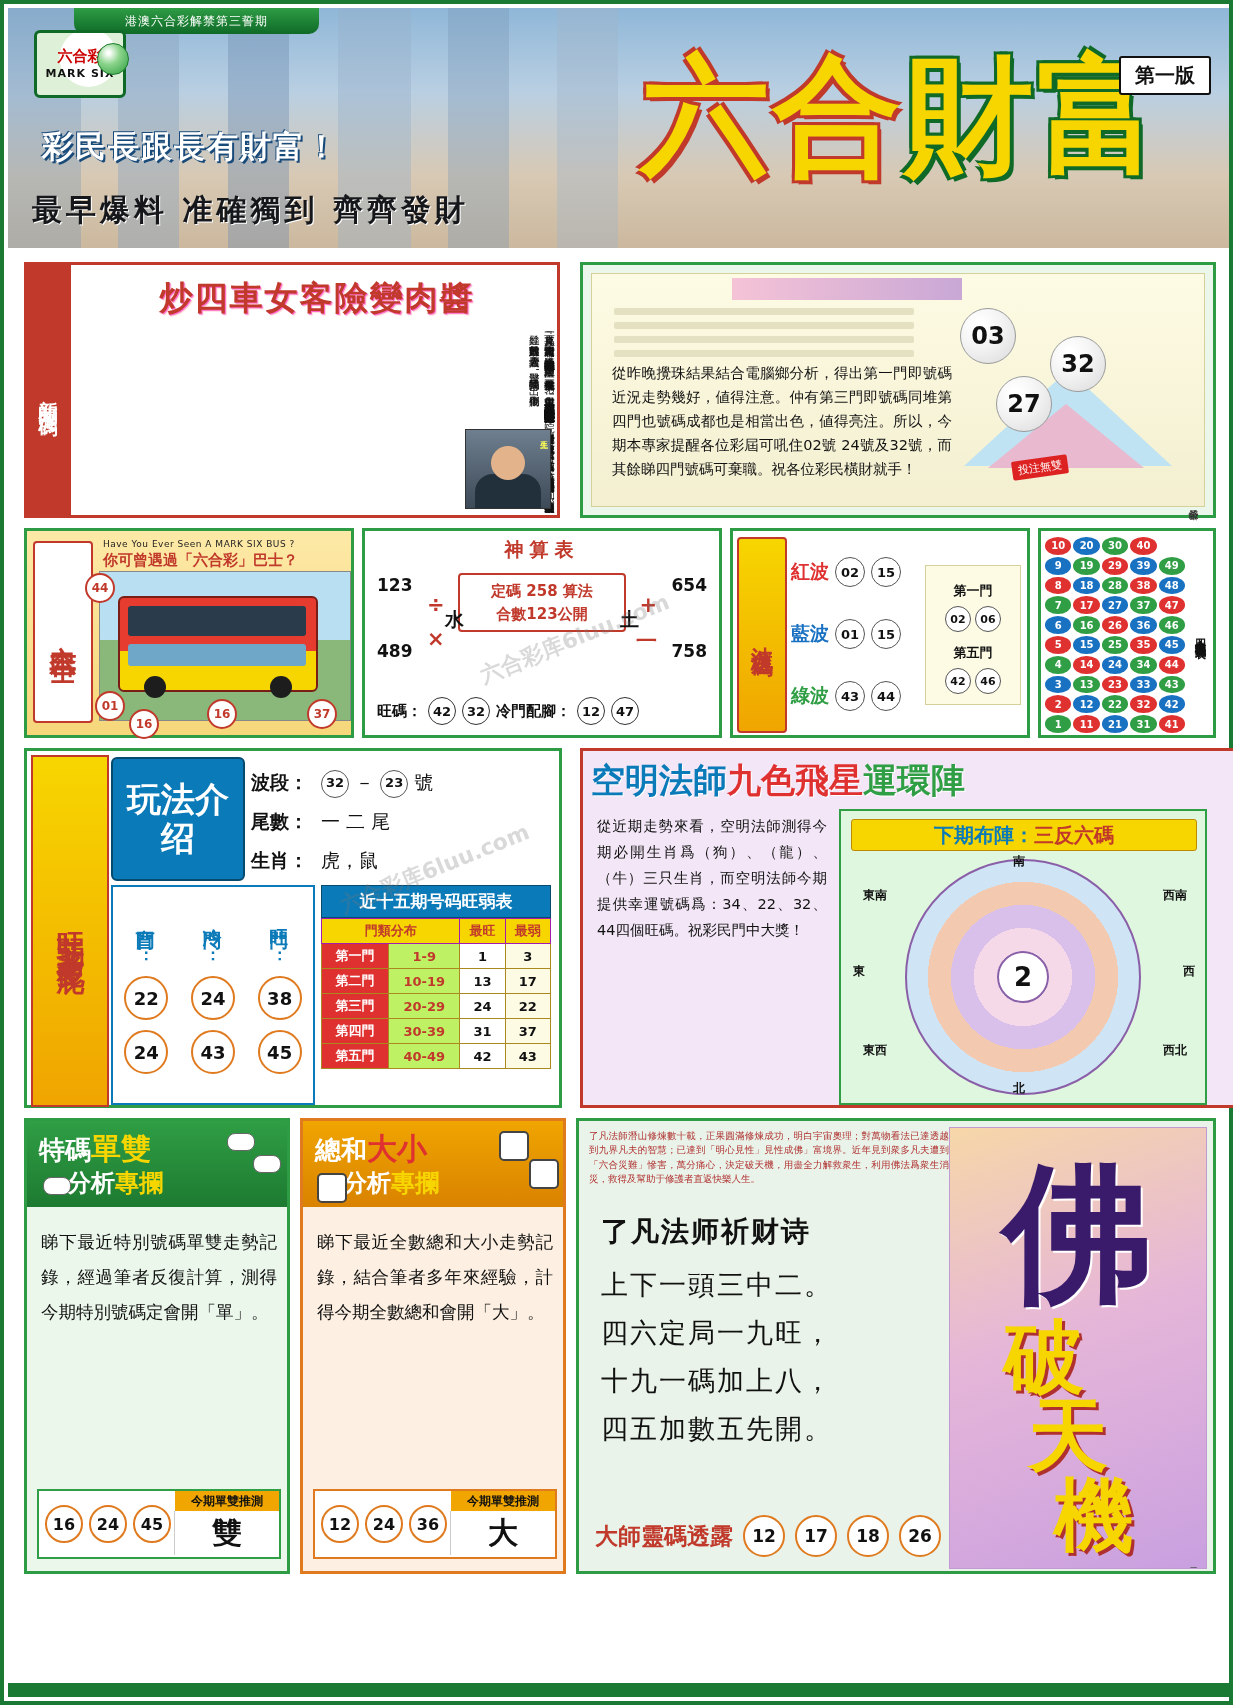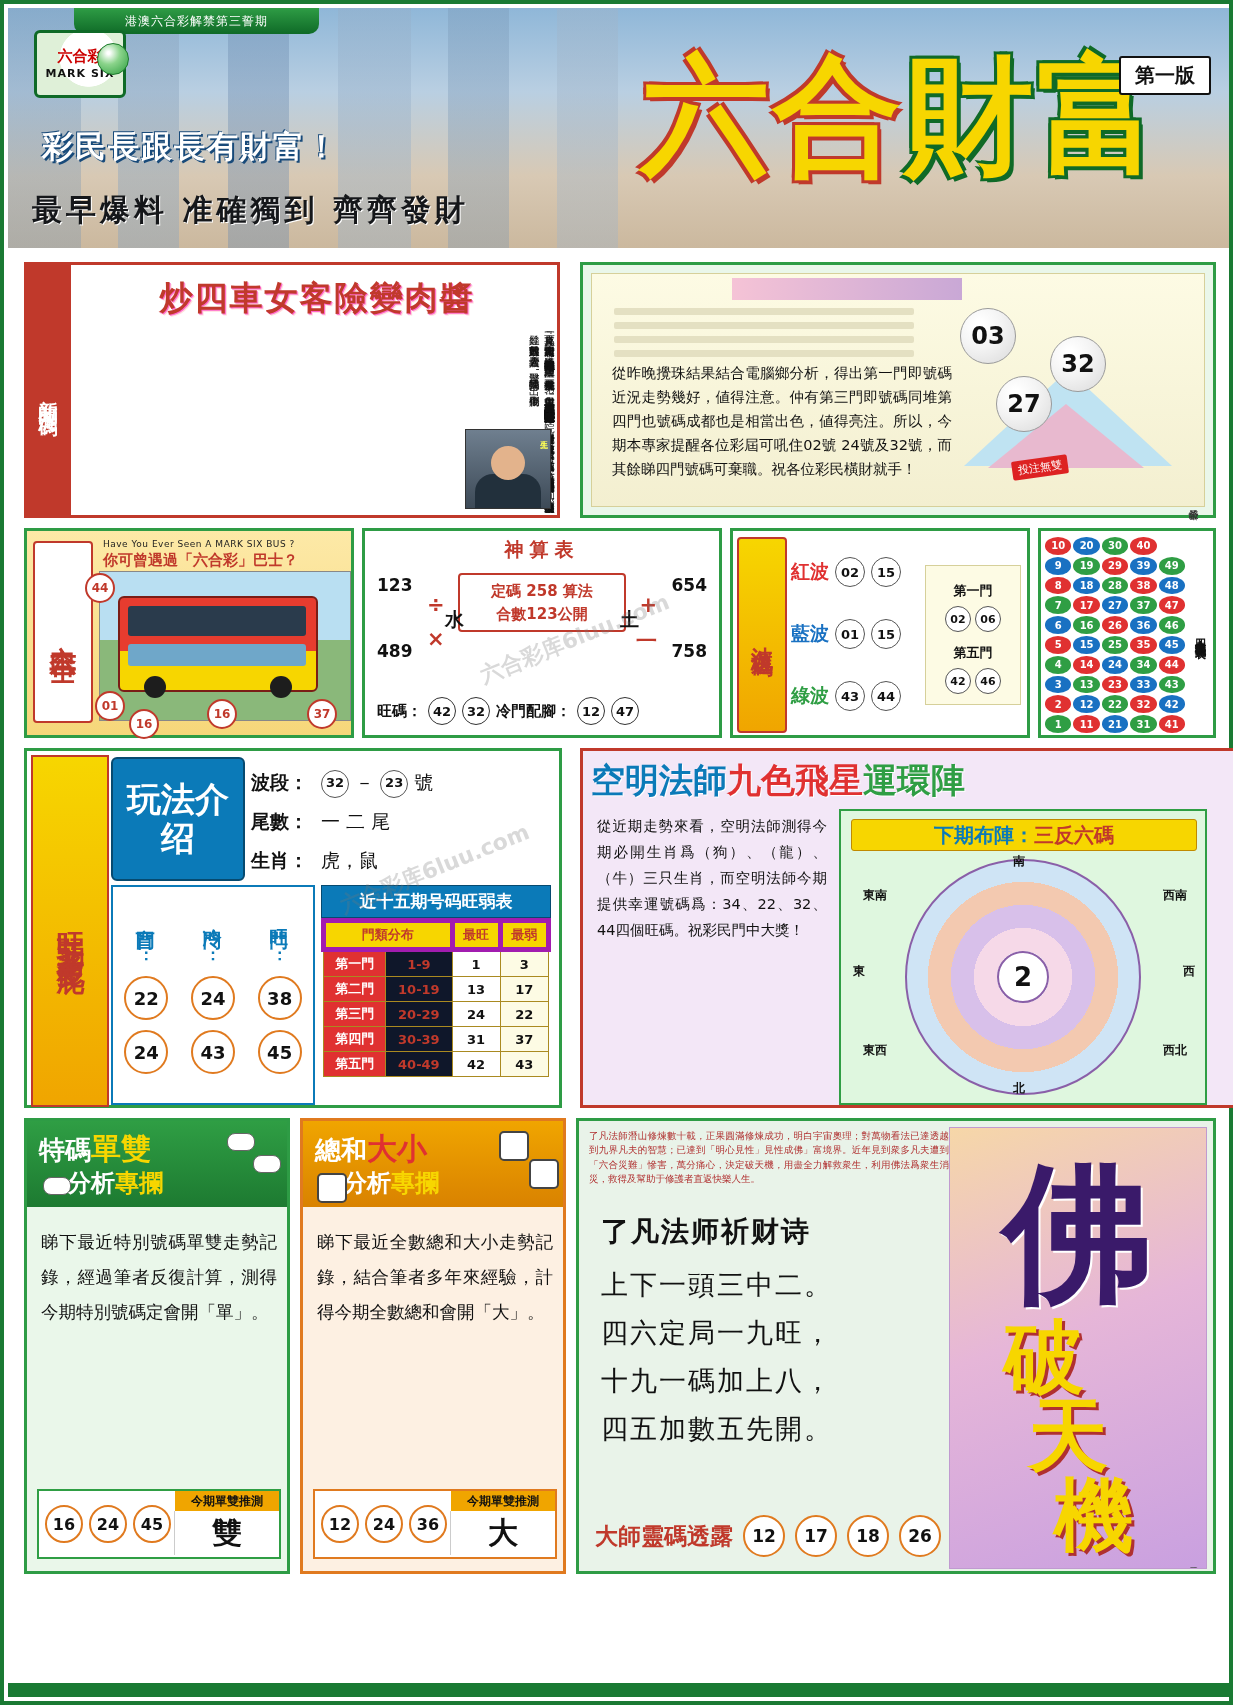--- a/index.html
+++ b/index.html
@@ -317,24 +317,24 @@
   .mn-row .ball{width:40px;height:40px;font-size:18px;border:2px solid #e07a1f;background:#fff;color:#111;}
   .mn-colon{display:flex;justify-content:space-around;font-size:16px;color:#0b7ab8;font-weight:bold;}
   .tbl15{
     position:absolute;left:294px;top:134px;width:230px;height:216px;
   }
   .tbl15 .t-title{
     background:#0b7ab8;color:#fff;font-size:17px;font-weight:bold;
     text-align:center;padding:4px 0;border:1px solid #064a70;
   }
   .tbl15 table{border-collapse:collapse;width:100%;font-size:13px;}
-  .tbl15 th{background:#f7d600;color:#c0392b;border:5px solid #a21caf;padding:3px 0;font-size:13px;}
+  .tbl15 th{background:#f7d600;color:#c0392b;border:1px solid #a21caf;padding:3px 0;font-size:13px;}
   .tbl15 td{border:1px solid #aa8a20;text-align:center;padding:3px 0;}
   .tbl15 td.k{background:#e03131;color:#fff;font-weight:bold;}
-  .tbl15 td.r{background:#0f172a;color:#c0392b;font-weight:bold;}
+  .tbl15 td.r{background:#bef264;color:#c0392b;font-weight:bold;}
   .tbl15 td.v{background:#fff;color:#111;font-weight:bold;}
   .tbl15 td.w{background:#fdfbe4;color:#111;font-weight:bold;}
   
   .kong{
     left:576px;top:744px;width:696px;height:360px;
     border:3px solid #c0392b;background:#f3e7f7;
   }
   .kong-title{
     position:absolute;left:8px;top:6px;width:616px;height:46px;
     font-size:34px;font-weight:bold;line-height:46px;

